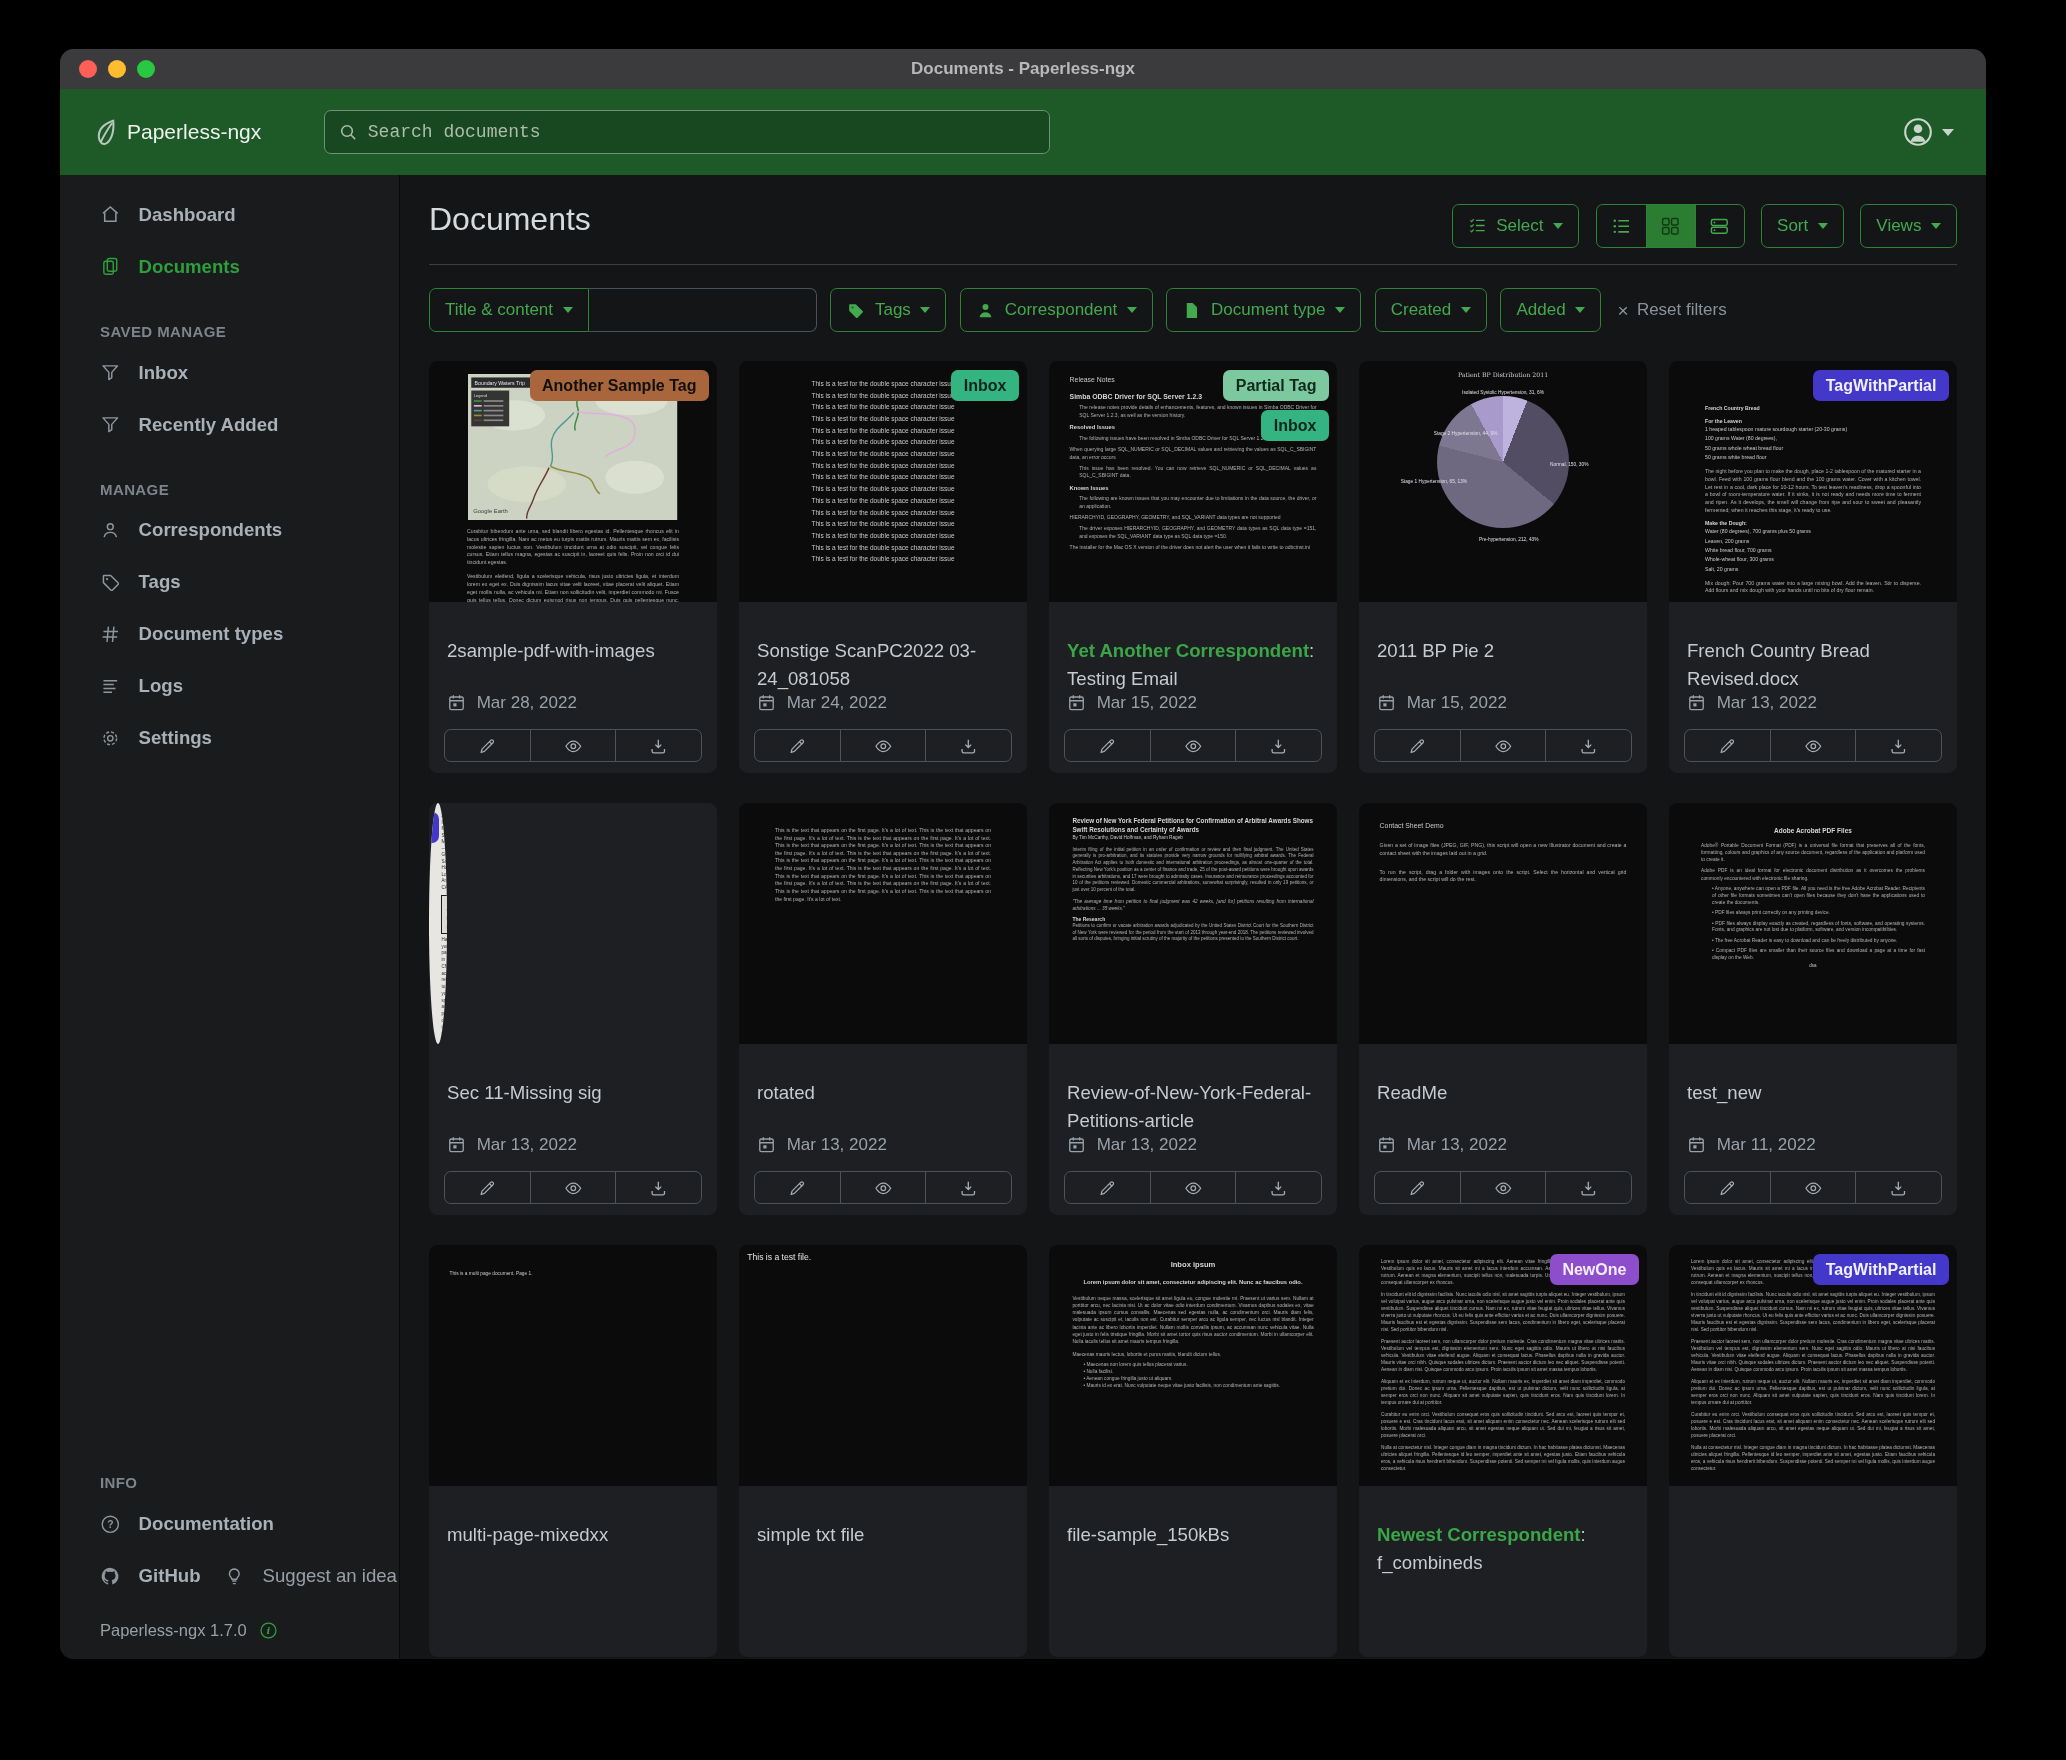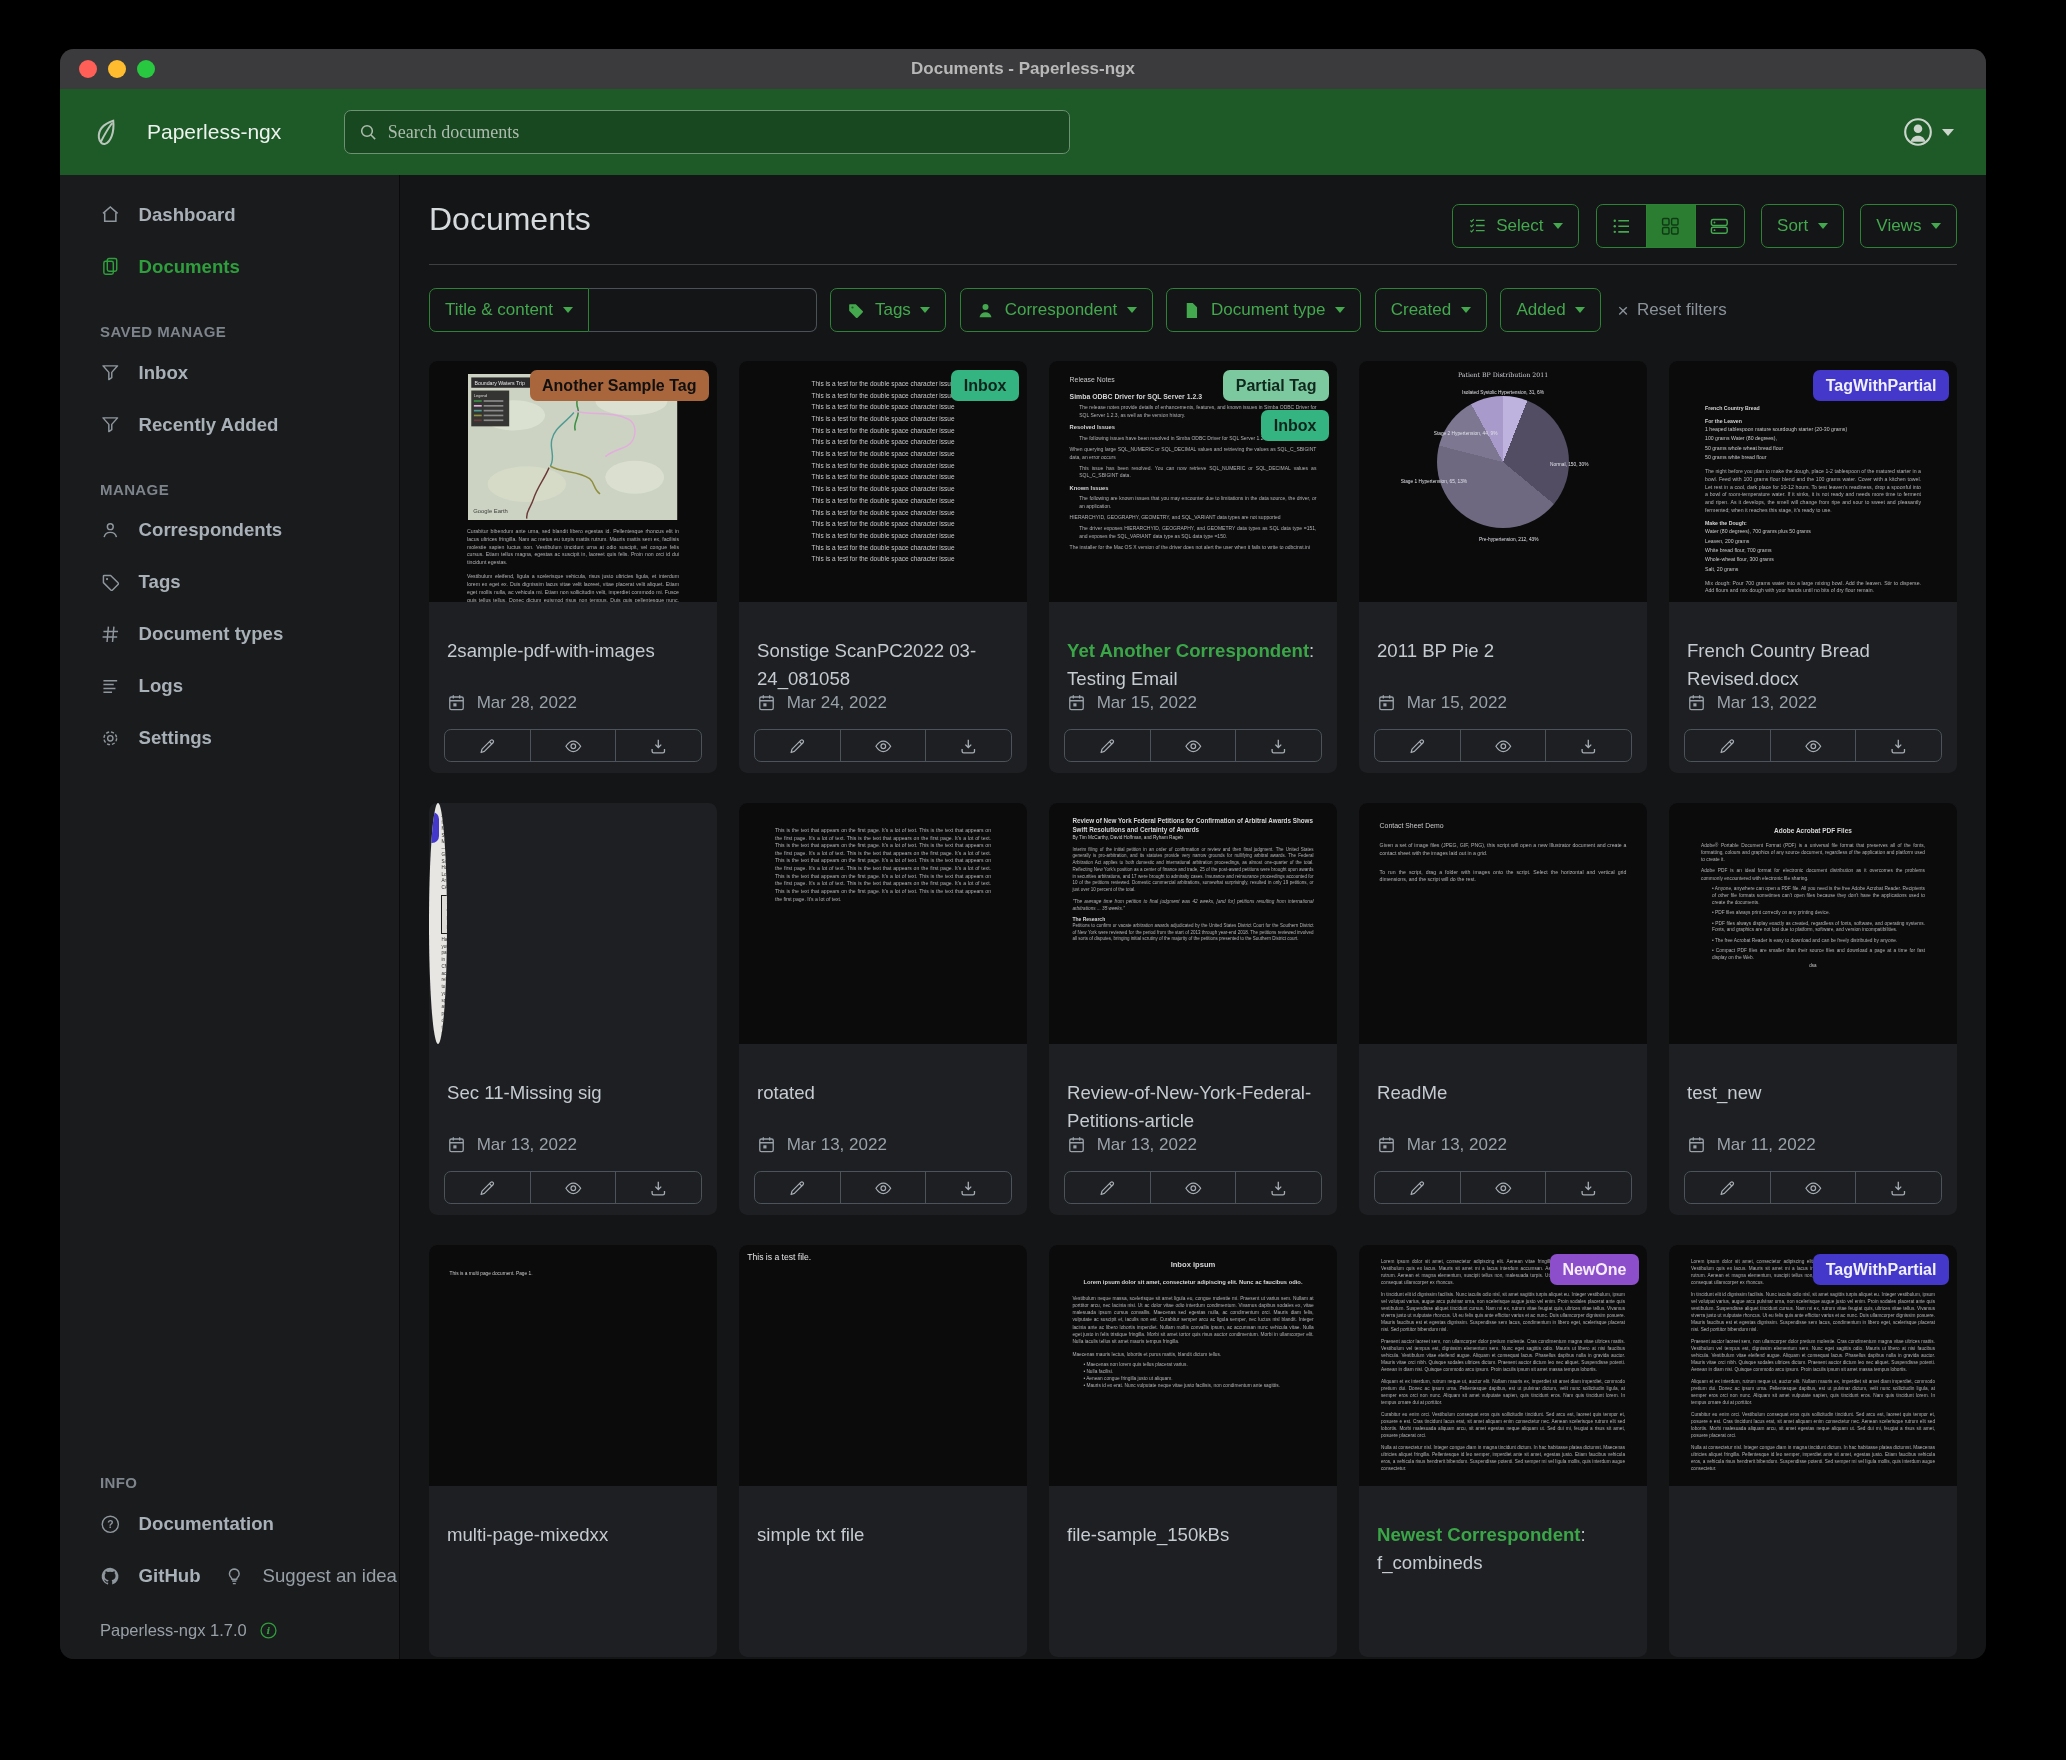--- a/index.html
+++ b/index.html
@@ -12,26 +12,26 @@
 
   
   .titlebar { height:40px; background:#3b3b3d; flex:0 0 auto; display:flex; align-items:center; justify-content:center; position:relative; }
   .lights { position:absolute; left:19px; top:0; height:100%; display:flex; align-items:center; gap:11px; }
   .light { width:18px; height:18px; border-radius:50%; }
   .light.red{ background:#ff5f57; } .light.yellow{ background:#febc2e; } .light.green{ background:#28c840; }
   .titlebar-text { color:#b8b8b8; font-size:17px; font-weight:bold; }
 
   
   .appbar { height:86px; background:#1d5a28; flex:0 0 auto; display:flex; align-items:center; padding:0 32px; }
-  .brand { display:flex; align-items:center; gap:25px; color:#eef2ee; font-size:21px; }
+  .brand { display:flex; align-items:center; gap:5px; color:#eef2ee; font-size:21px; }
   .brand svg { width:30px; height:30px; color:#b9c6ba; }
   .searchbox { margin-left:63px; width:726px; height:44px; background:#17481f; border:0.7px solid #6f9073;
                border-radius:6.9px; display:flex; align-items:center; padding:0 12.4px; gap:9.6px; }
   .searchbox svg { width:20.6px; height:20.6px; color:#aebbaf; flex:0 0 auto; }
-  .searchbox input { flex:1; background:transparent; border:none; outline:none; color:#a3a3a3; font-size:18px; font-family:Liberation Serif, serif; }
+  .searchbox input { flex:1; background:transparent; border:none; outline:none; color:#a3a3a3; font-size:18px; font-family:Liberation Mono, monospace; }
   .searchbox input::placeholder { color:#aebbaf; }
   .avatar-wrap { margin-left:auto; display:flex; align-items:center; gap:8.2px; color:#ccd5cc; }
   .avatar-wrap svg { width:32px; height:32px; }
   .caret { width:0; height:0; border-left:6.2px solid transparent; border-right:6.2px solid transparent; border-top:7.6px solid currentColor; display:inline-block; }
 
   
   .appbody { flex:1; display:flex; min-height:0; }
 
   .sidebar { width:340px; flex:0 0 auto; background:#1a1b1d; border-right:0.7px solid #0a0a0b; display:flex; flex-direction:column; padding:13.7px 0 19px; }
   .nav-item { height:52px; display:flex; align-items:center; gap:18px; padding-left:40px; color:#a9b1b8; font-size:18.6px; font-weight:600; cursor:default; }

